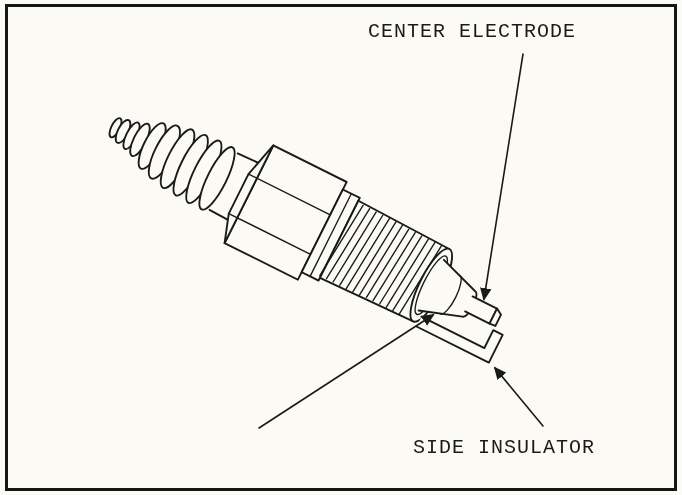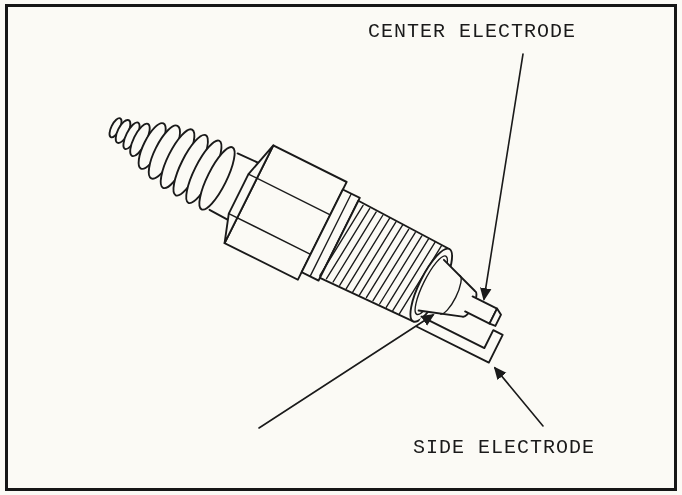--- a/index.html
+++ b/index.html
@@ -111,15 +111,15 @@
     </g>
 
     <g>
       <line class="ink arrow" x1="523" y1="54" x2="484" y2="299" marker-end="url(#ah)"></line>
       <line class="ink arrow" x1="259" y1="428" x2="433" y2="315" marker-end="url(#ah)"></line>
       <line class="ink arrow" x1="543" y1="426" x2="495" y2="368" marker-end="url(#ah)"></line>
     </g>
   </svg>
 
   <div class="label label-center">CENTER ELECTRODE</div>
-  <div class="label label-side">SIDE ELECTRODE</div>
+  <div class="label label-side">SIDE INSULATOR</div>
 
 </div>
 
 </body></html>

